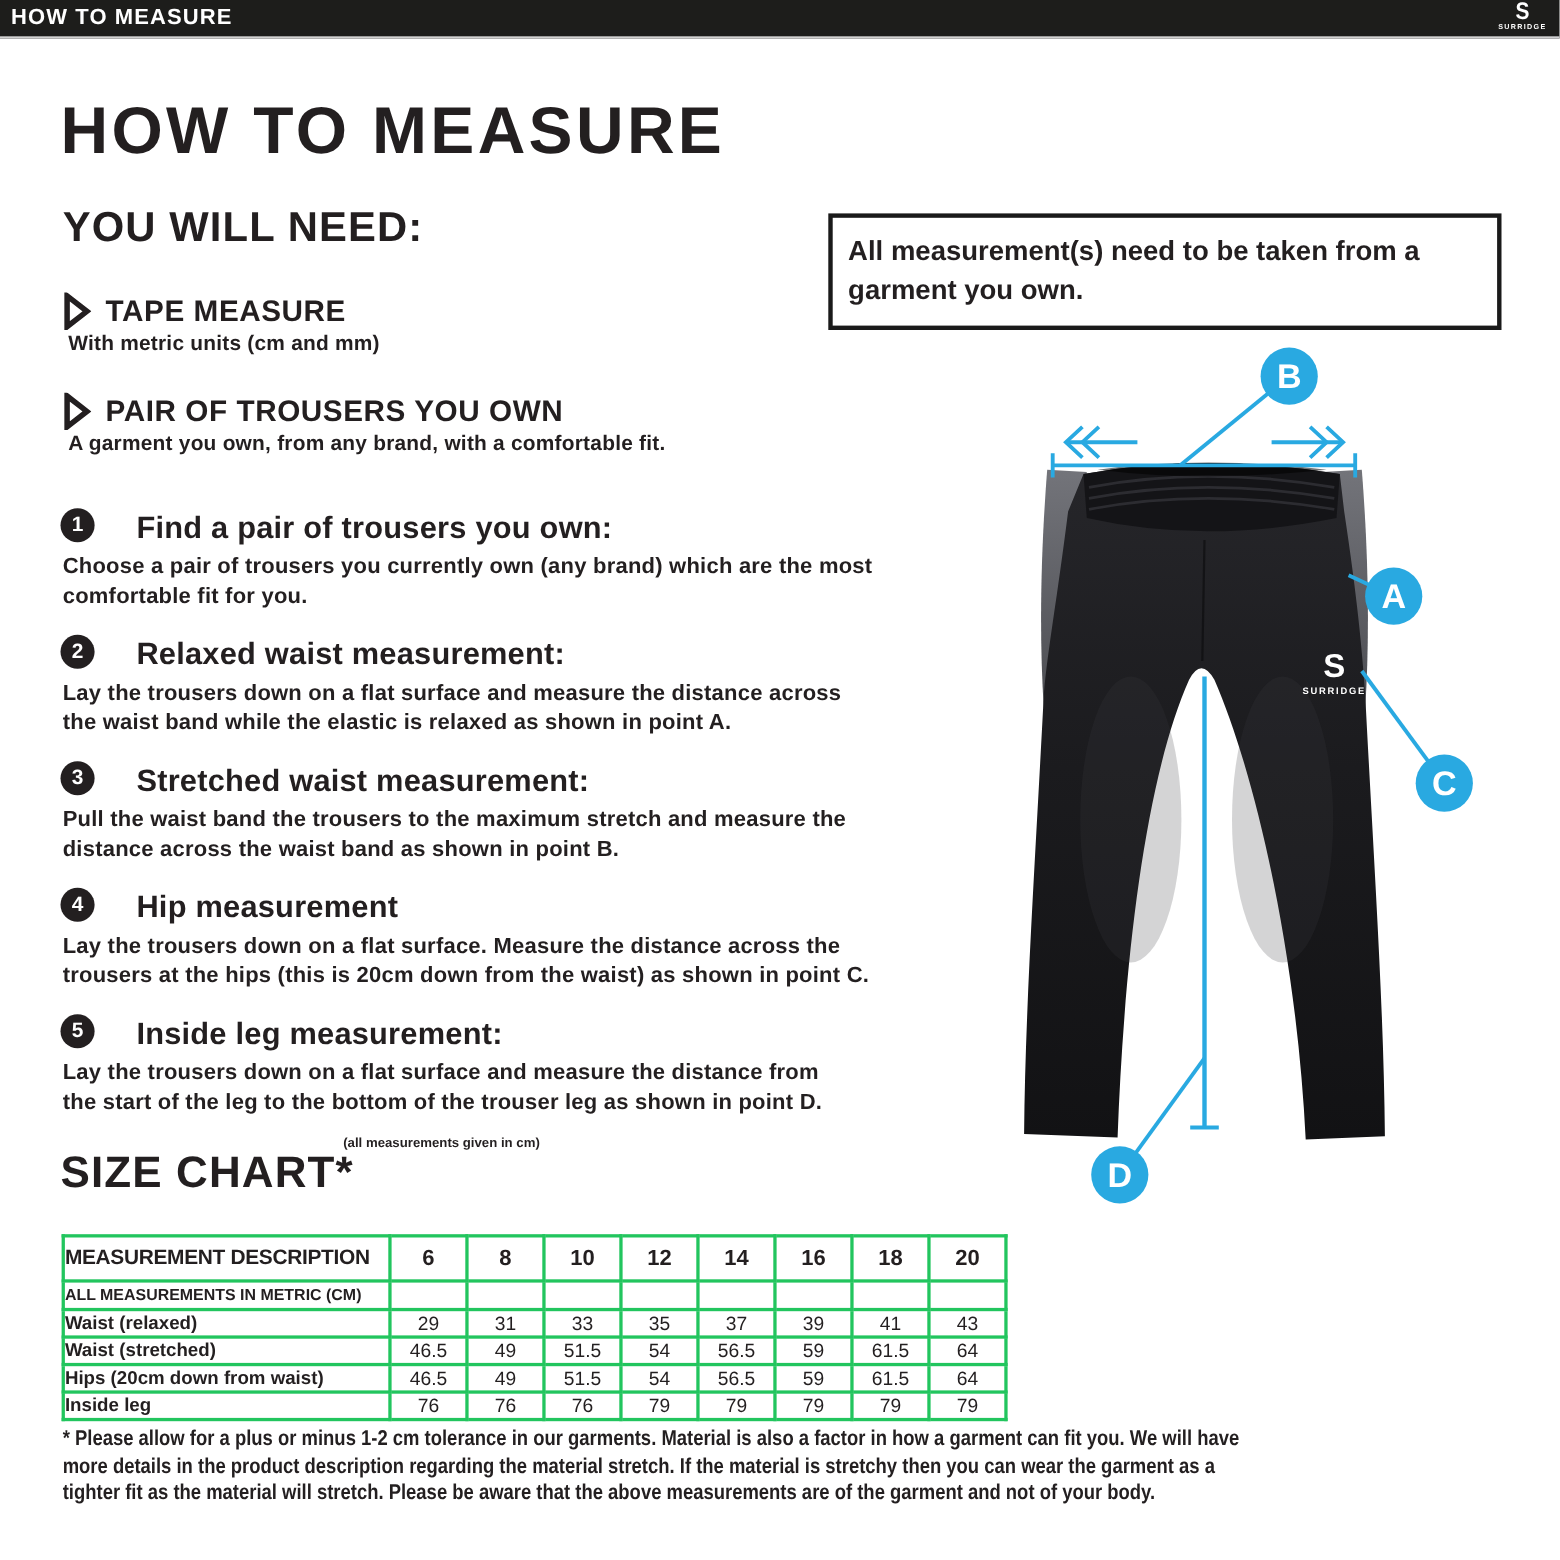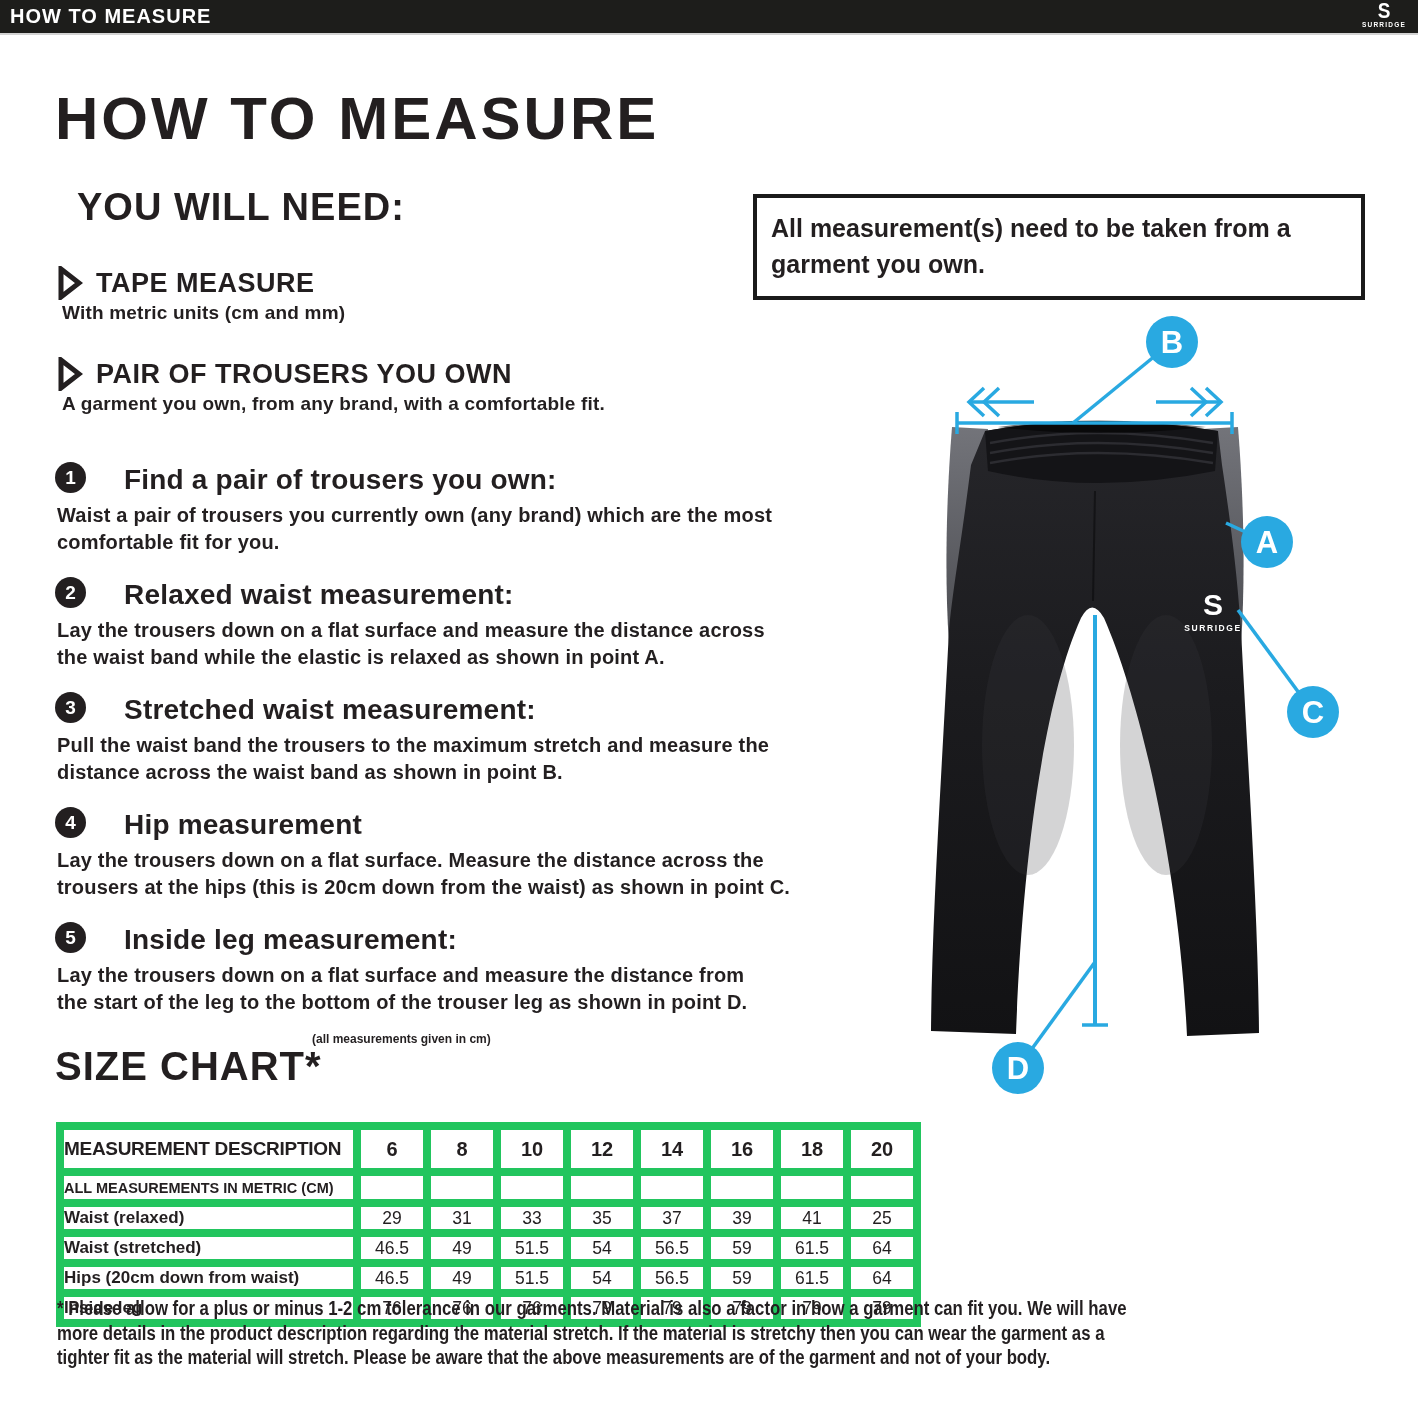--- a/index.html
+++ b/index.html
@@ -8,38 +8,38 @@
   .abs{position:absolute;}
 
   
   .topbar{left:0;top:0;width:1418px;height:33px;background:#1d1d1b;border-bottom:2px solid #d2d2d2;}
   .topbar-title{left:10px;top:5px;font-size:20px;font-weight:bold;letter-spacing:1px;color:#ffffff;}
   .topbar-logo{right:8px;top:1px;width:52px;text-align:center;color:#ffffff;line-height:1;}
   .topbar-logo .s{font-size:19px;font-weight:900;display:block;transform:scaleY(1.15);}
   .topbar-logo .t{font-size:6.5px;font-weight:bold;letter-spacing:1.2px;display:block;margin-top:2px;}
 
   .h1{left:55px;top:84px;font-size:60px;font-weight:800;letter-spacing:3px;}
-  .h2{left:57px;top:186px;font-size:38px;font-weight:800;letter-spacing:1px;margin-left:20px;}
+  .h2{left:57px;top:186px;font-size:38px;font-weight:800;letter-spacing:1px;}
 
   .need-label{font-size:27px;font-weight:800;letter-spacing:.5px;}
   .need-desc{font-size:19px;font-weight:bold;letter-spacing:.2px;}
 
   .step-badge{width:31px;height:31px;border-radius:50%;background:#231f20;color:#fff;
               font-size:19px;font-weight:bold;text-align:center;line-height:31px;}
   .step-title{font-size:28px;font-weight:800;letter-spacing:.2px;margin-left:28px;}
   .step-desc{font-size:20px;font-weight:bold;line-height:27px;letter-spacing:.2px;white-space:pre-line;width:830px;}
 
   .callout{left:753px;top:194px;width:612px;height:106px;border:4px solid #1a1a1a;box-sizing:border-box;
            padding:12px 14px;font-size:25px;font-weight:800;line-height:36px;white-space:pre-line;}
 
   .sc-title{left:55px;top:1044px;font-size:40px;font-weight:800;letter-spacing:1px;}
   .sc-sub{left:312px;top:1032px;font-size:12px;font-weight:bold;}
 
   table.size{border-collapse:collapse;table-layout:fixed;width:857px;}
-  table.size td,table.size th{border:8px solid #22c55e;padding:0;vertical-align:middle;overflow:hidden;}
+  table.size td,table.size th{border:3px solid #22c55e;padding:0;vertical-align:middle;overflow:hidden;}
   th.desc-h{font-size:19px;font-weight:800;letter-spacing:-.3px;text-align:left;padding-left:7px;white-space:nowrap;height:38px;}
   th.size-h{font-size:20px;font-weight:800;text-align:center;height:38px;}
   td.metric{font-size:14.5px;font-weight:800;text-align:left;padding-left:7px;white-space:nowrap;height:23px;}
   td.rlabel{font-size:17px;font-weight:700;text-align:left;padding-left:7px;white-space:nowrap;height:22px;}
   td.rval{font-size:17.5px;font-weight:400;text-align:center;height:22px;}
 
   .footnote{left:57px;top:1296px;width:1480px;font-size:19.5px;font-weight:bold;line-height:24.5px;
             white-space:pre-line;transform:scaleX(.86);transform-origin:left top;}
 </style>
 </head>
@@ -68,21 +68,21 @@
     <path d="M4,3 L22,17 L4,31 Z" fill="none" stroke="#231f20" stroke-width="5" stroke-linejoin="miter"></path>
   </svg>
   <div class="abs need-label" style="left:96px;top:359px;">PAIR OF TROUSERS YOU OWN</div>
   <div class="abs need-desc" style="left:62px;top:393px;">A garment you own, from any brand, with a comfortable fit.</div>
 
   <div class="abs callout">All measurement(s) need to be taken from a
 garment you own.</div>
 
   <div class="abs step-badge" style="left:55px;top:462px;">1</div>
   <div class="abs step-title" style="left:96px;top:464px;">Find a pair of trousers you own:</div>
-  <div class="abs step-desc" style="left:57px;top:502px;">Waist a pair of trousers you currently own (any brand) which are the most
+  <div class="abs step-desc" style="left:57px;top:502px;">Choose a pair of trousers you currently own (any brand) which are the most
 comfortable fit for you.</div>
 
   <div class="abs step-badge" style="left:55px;top:577px;">2</div>
   <div class="abs step-title" style="left:96px;top:579px;">Relaxed waist measurement:</div>
   <div class="abs step-desc" style="left:57px;top:617px;">Lay the trousers down on a flat surface and measure the distance across
 the waist band while the elastic is relaxed as shown in point A.</div>
 
   <div class="abs step-badge" style="left:55px;top:692px;">3</div>
   <div class="abs step-title" style="left:96px;top:694px;">Stretched waist measurement:</div>
   <div class="abs step-desc" style="left:57px;top:732px;">Pull the waist band the trousers to the maximum stretch and measure the
@@ -212,21 +212,21 @@
       </tr>
       <tr>
         <td class="rlabel">Waist (relaxed)</td>
         <td class="rval">29</td>
         <td class="rval">31</td>
         <td class="rval">33</td>
         <td class="rval">35</td>
         <td class="rval">37</td>
         <td class="rval">39</td>
         <td class="rval">41</td>
-        <td class="rval">25</td>
+        <td class="rval">43</td>
       </tr>
       <tr>
         <td class="rlabel">Waist (stretched)</td>
         <td class="rval">46.5</td>
         <td class="rval">49</td>
         <td class="rval">51.5</td>
         <td class="rval">54</td>
         <td class="rval">56.5</td>
         <td class="rval">59</td>
         <td class="rval">61.5</td>

